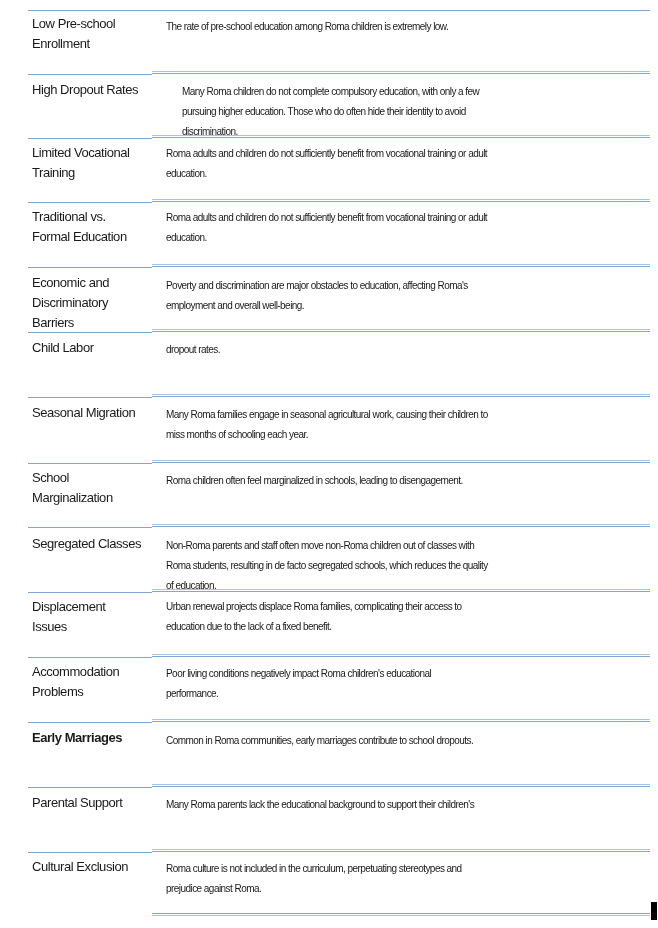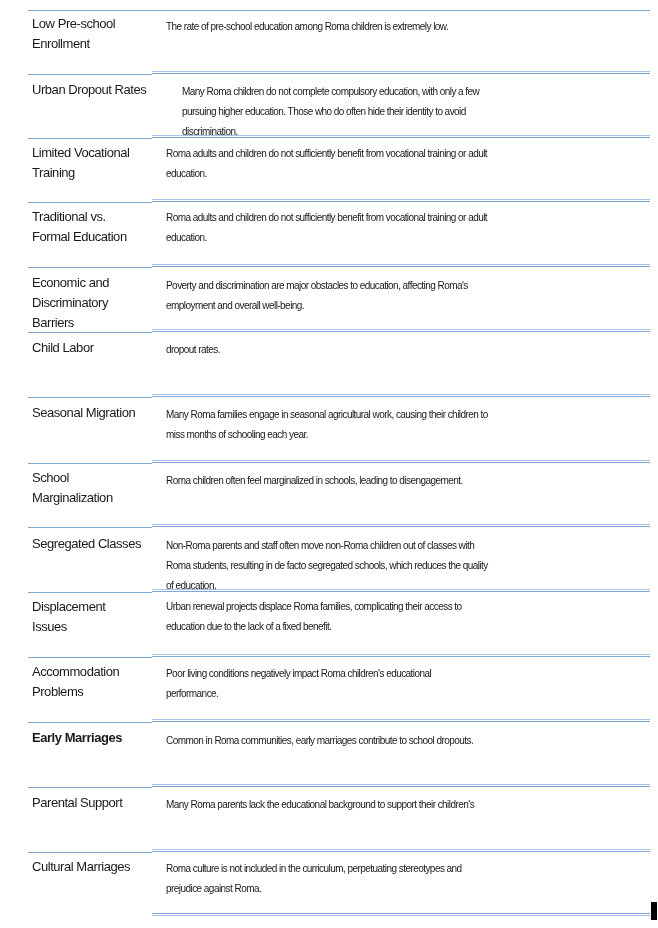--- a/index.html
+++ b/index.html
@@ -33,21 +33,21 @@
         </div>
         <div class="cell-desc" style="top: 17px;">
           <span class="ln">The rate of pre-school education among Roma children is extremely low.</span>
         </div>
       </div>
       <div class="row" style="top: 0px;">
         <div class="sep-left" style="top: 74px;"></div>
         <div class="sep-right-a" style="top: 71px;"></div>
         <div class="sep-right-b" style="top: 73px;"></div>
         <div class="cell-term" style="top: 80px;">
-          <span class="ln">Urban Dropout Rates</span>
+          <span class="ln">High Dropout Rates</span>
         </div>
         <div class="cell-desc" style="top: 82px; margin-left: 16px;">
           <span class="ln">Many Roma children do not complete compulsory education, with only a few</span>
           <span class="ln">pursuing higher education. Those who do often hide their identity to avoid</span>
           <span class="ln">discrimination.</span>
         </div>
       </div>
       <div class="row" style="top: 0px;">
         <div class="sep-left" style="top: 138px;"></div>
         <div class="sep-right-a" style="top: 135px;"></div>
@@ -182,21 +182,21 @@
         </div>
         <div class="cell-desc" style="top: 795px;">
           <span class="ln">Many Roma parents lack the educational background to support their children's</span>
         </div>
       </div>
       <div class="row" style="top: 0px;">
         <div class="sep-left" style="top: 852px;"></div>
         <div class="sep-right-a" style="top: 849px;"></div>
         <div class="sep-right-b" style="top: 851px;"></div>
         <div class="cell-term" style="top: 857px;">
-          <span class="ln">Cultural Marriages</span>
+          <span class="ln">Cultural Exclusion</span>
         </div>
         <div class="cell-desc" style="top: 859px;">
           <span class="ln">Roma culture is not included in the curriculum, perpetuating stereotypes and</span>
           <span class="ln">prejudice against Roma.</span>
         </div>
       </div>
     </div>
   <div class="bottom-line"></div>
   <div class="bottom-line-b"></div>
   <div class="cursor-block"></div>

